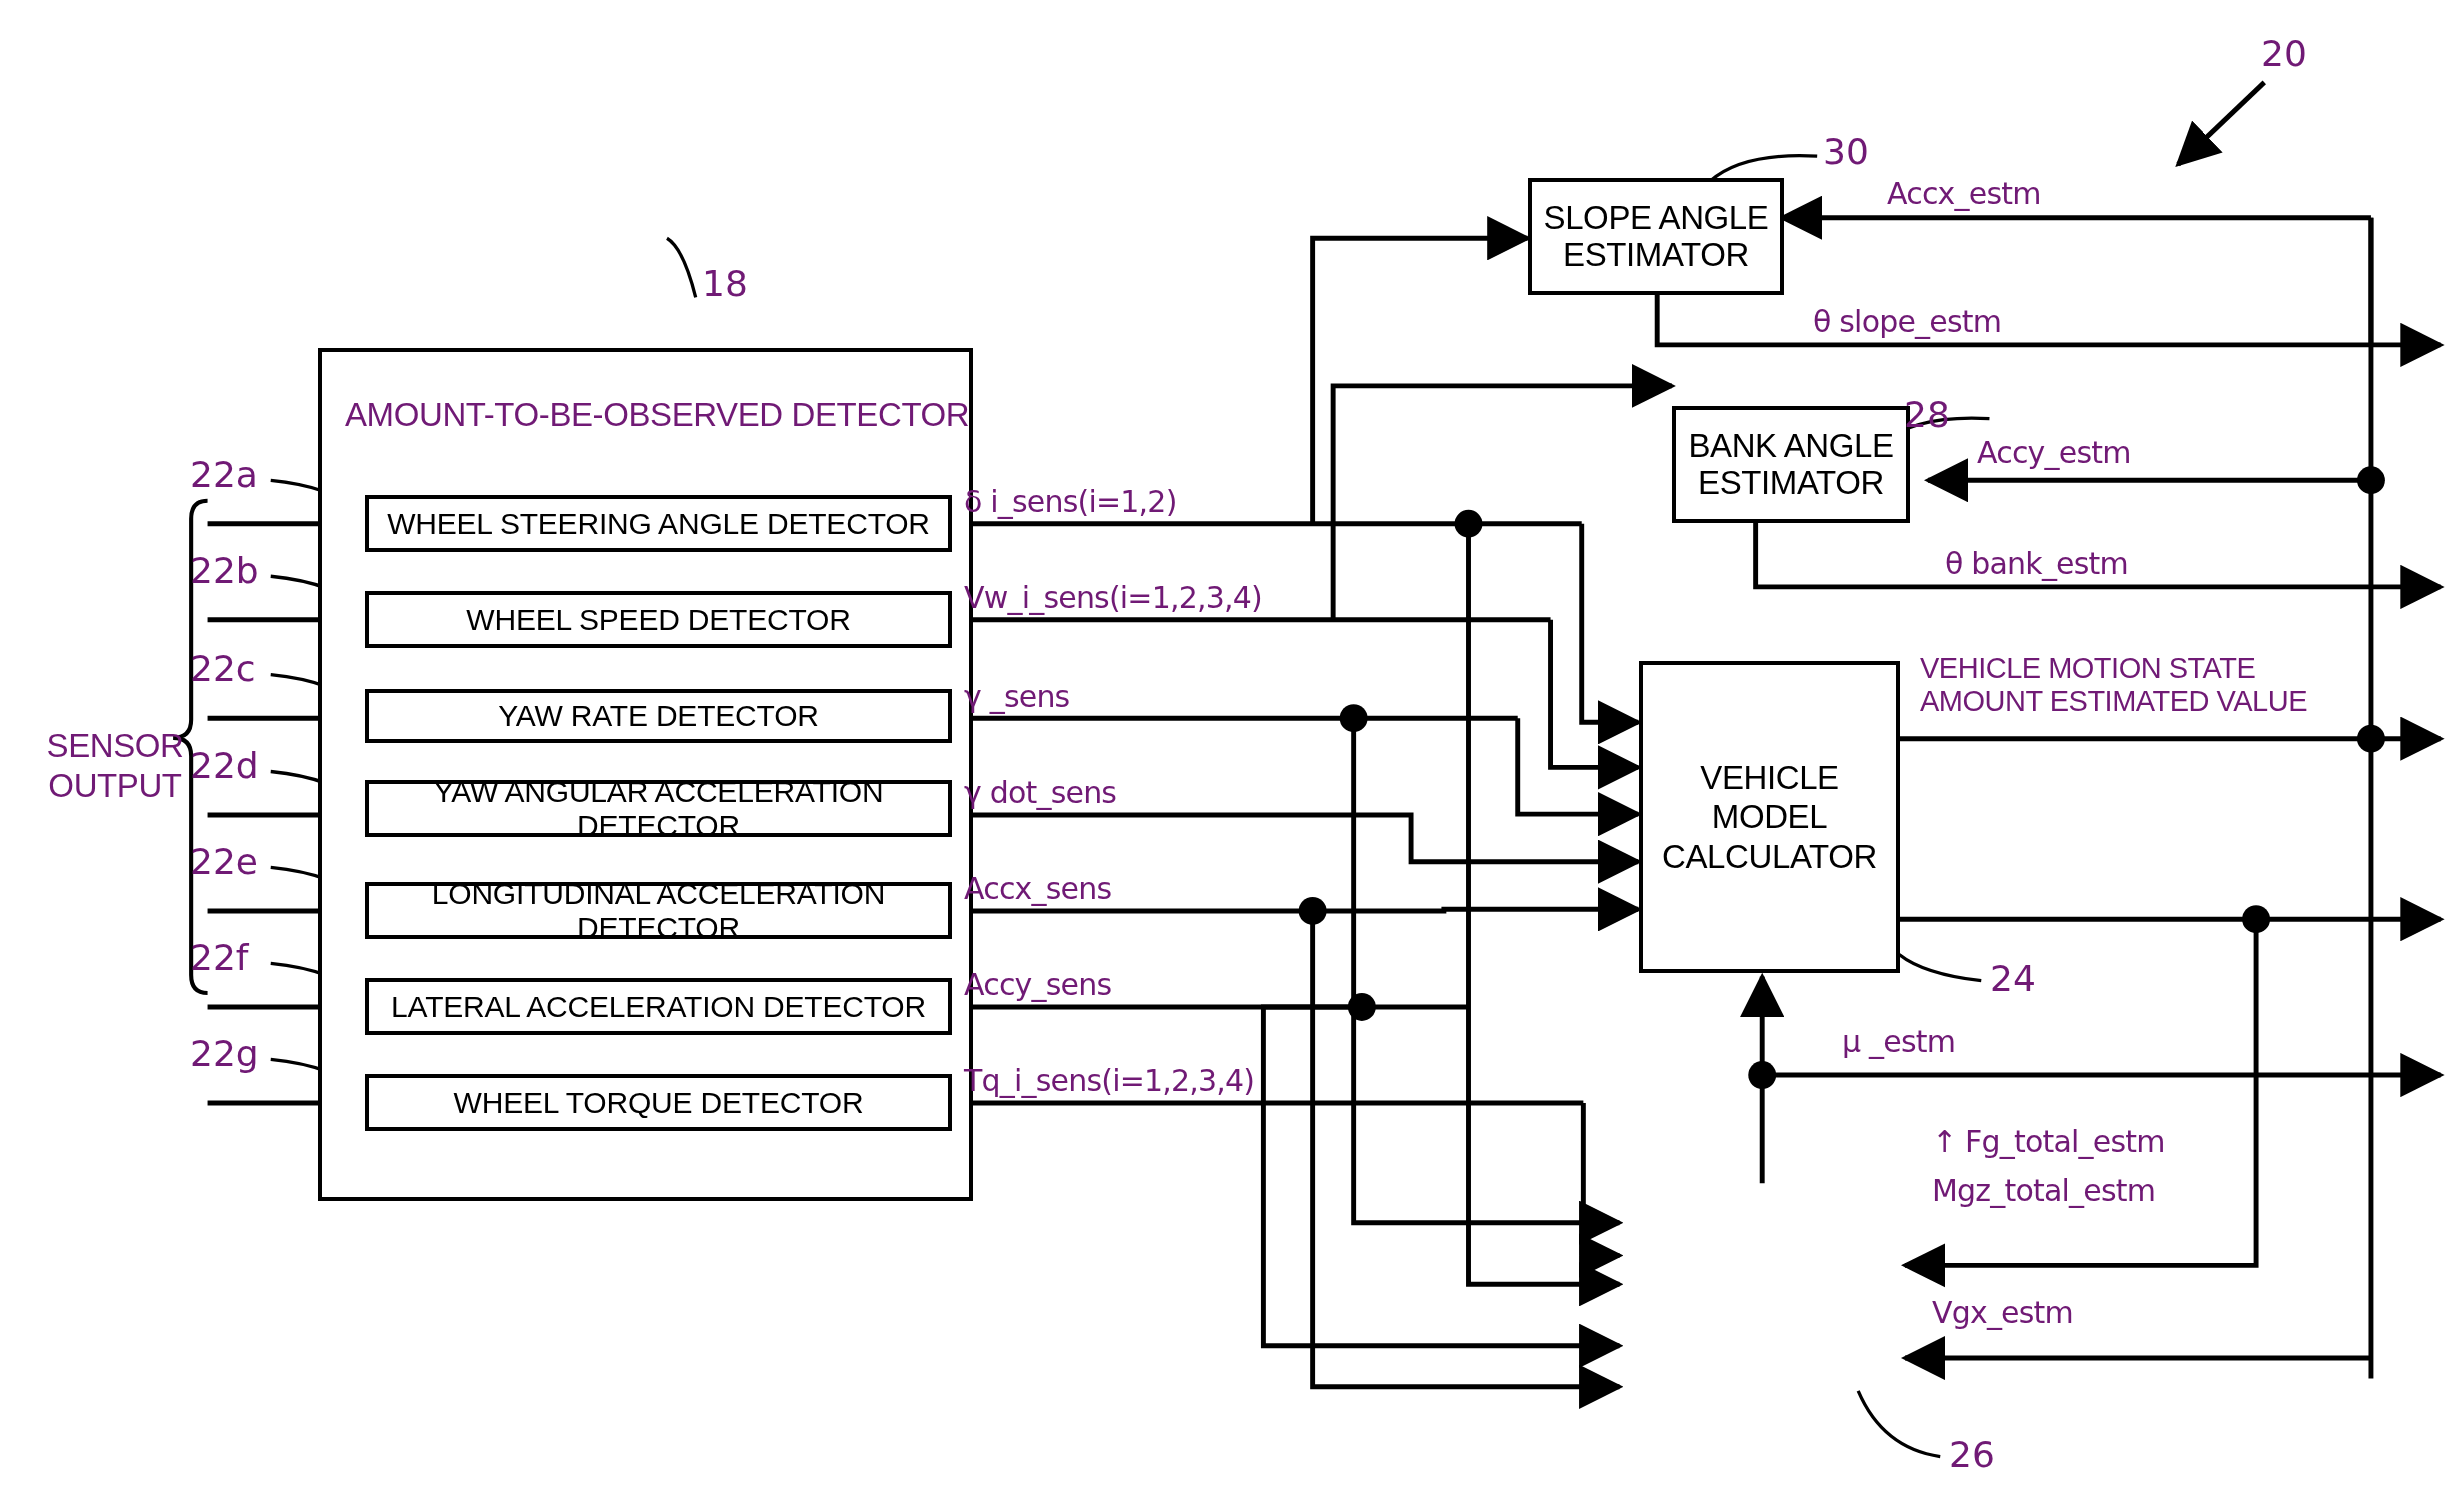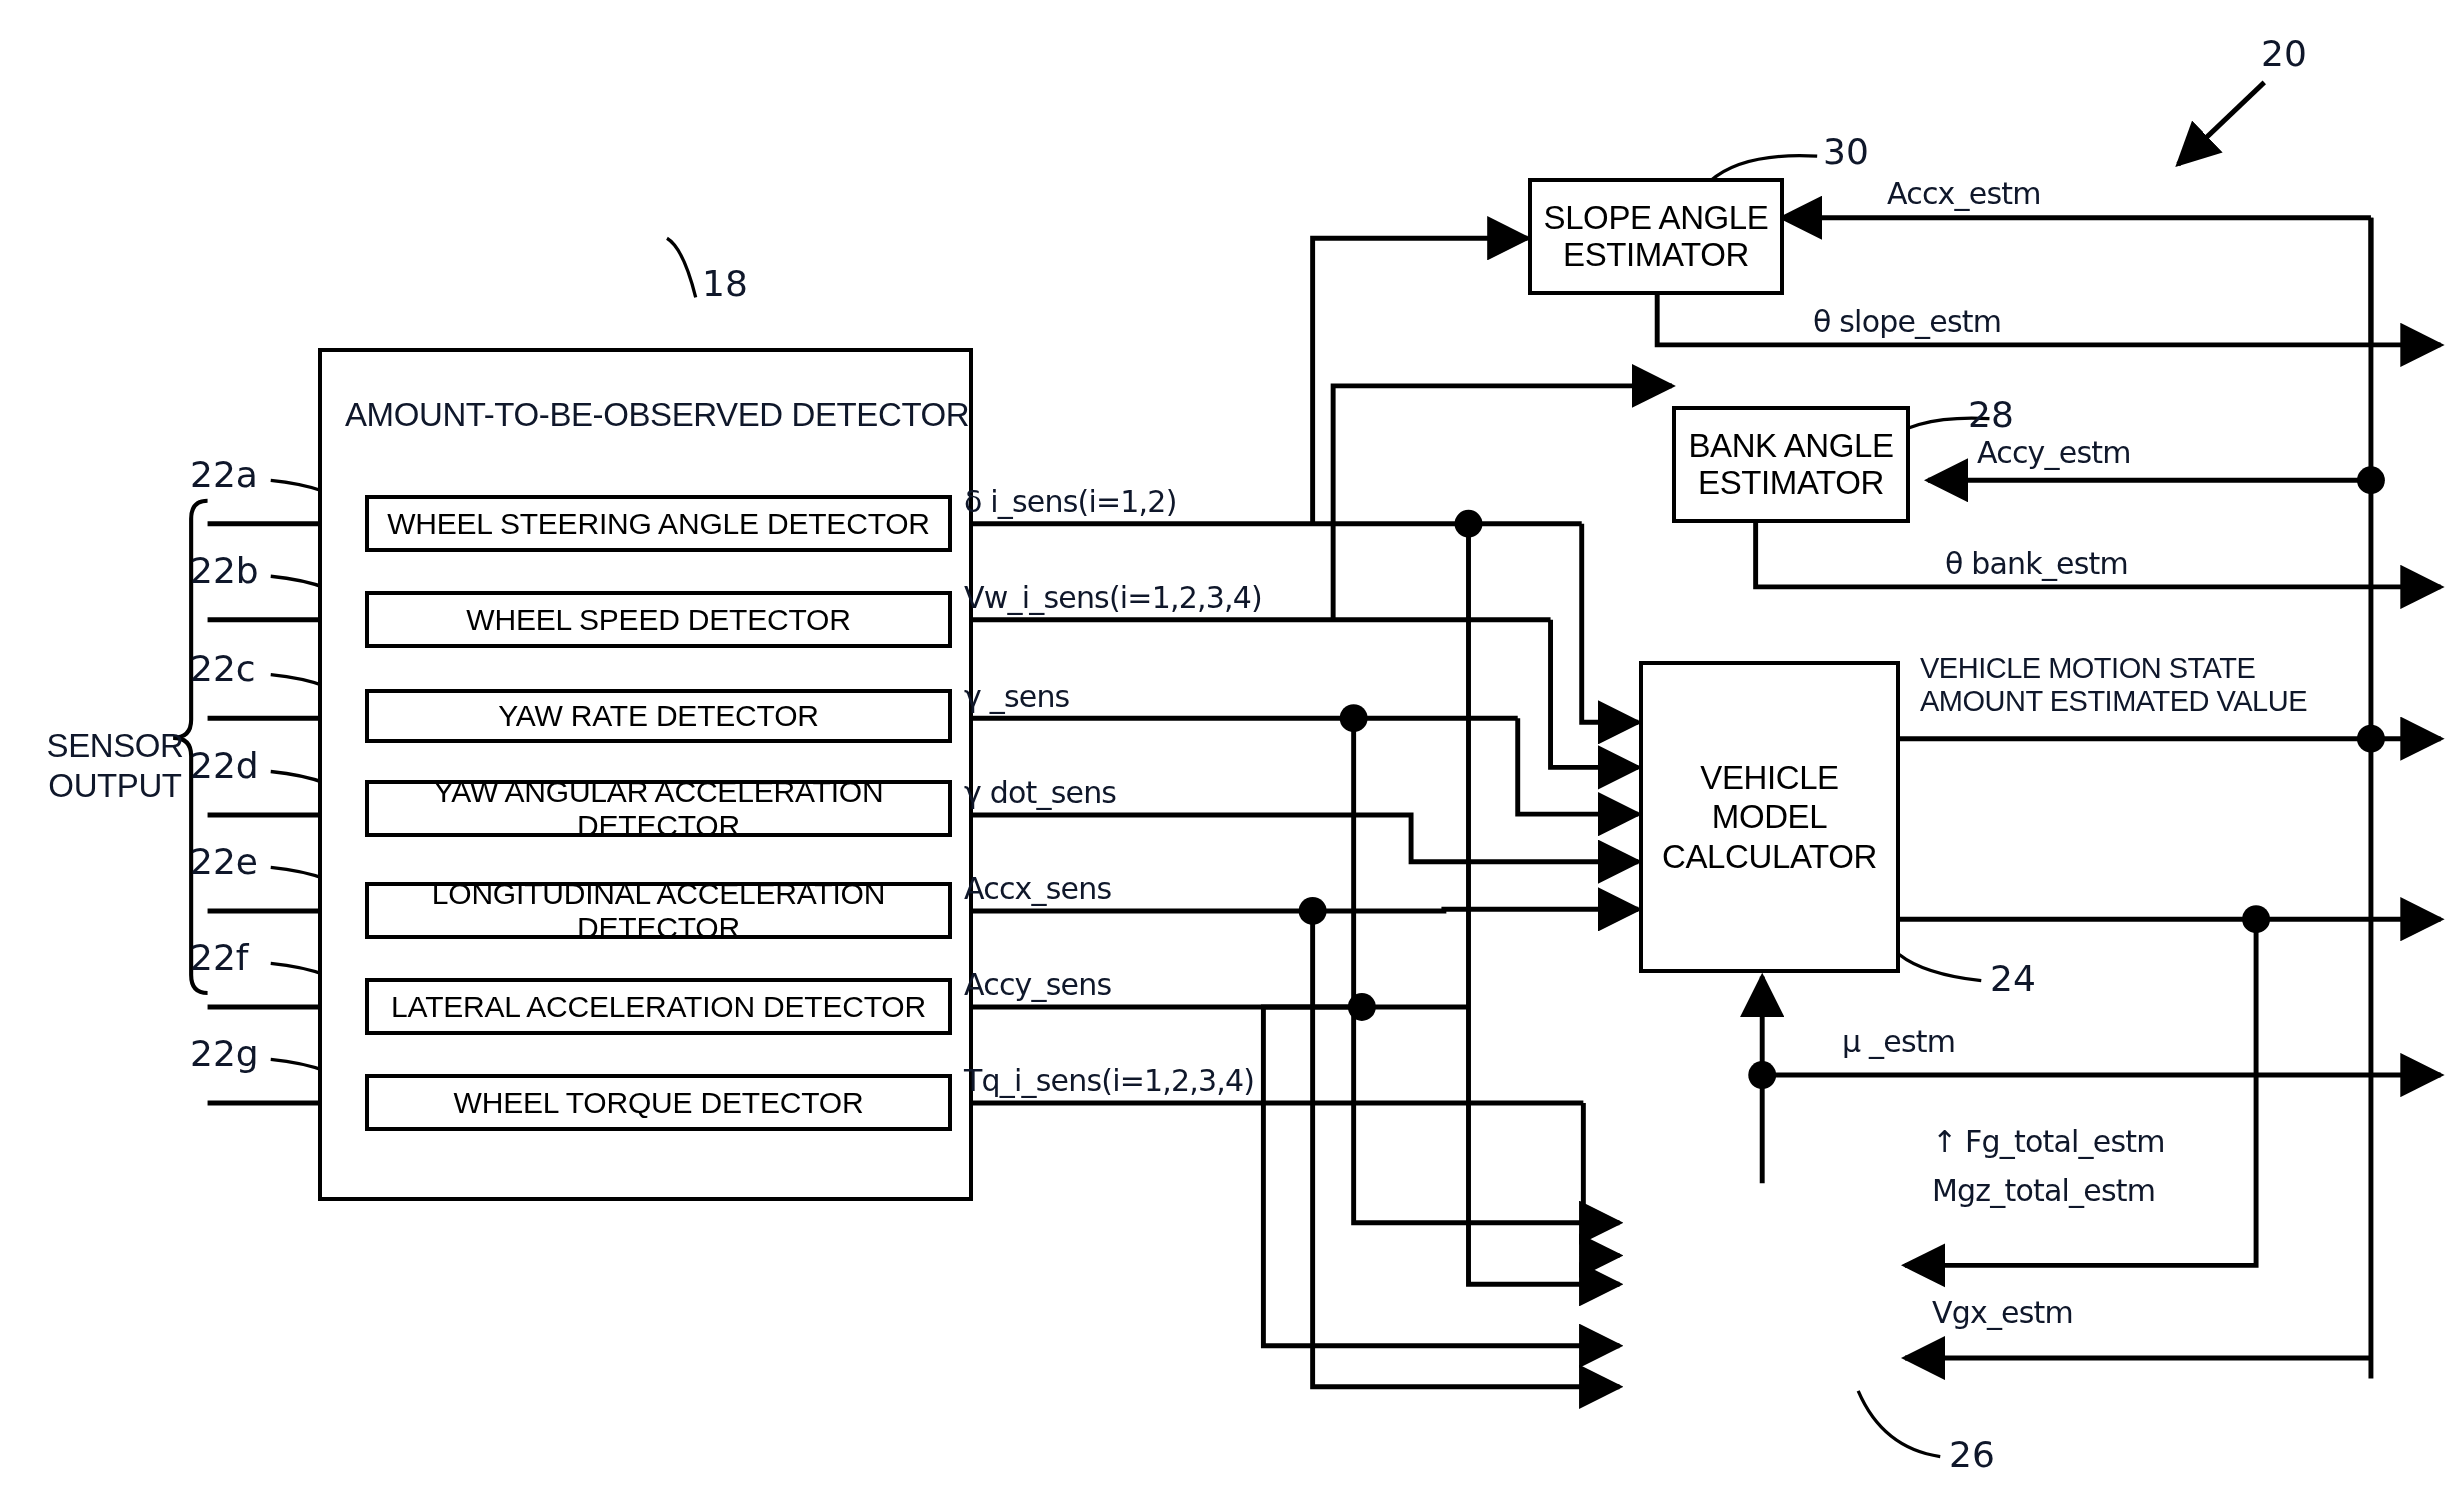--- a/index.html
+++ b/index.html
@@ -3,21 +3,21 @@
 <meta charset="utf-8">
 <style>
   html,body{margin:0;padding:0;background:#fff;}
   body{width:2462px;height:1511px;overflow:hidden;
        font-family:"Liberation Sans", sans-serif;}
   #stage{position:relative;width:2462px;height:1511px;background:#fff;}
   svg#wires{position:absolute;left:0;top:0;width:2462px;height:1511px;}
   .blk{position:absolute;border:4.1px solid #000;background:#fff;
        display:flex;align-items:center;justify-content:center;
        text-align:center;color:#000;box-sizing:border-box;}
-  .lbl{position:absolute;color:#0f172a;white-space:pre;}
+  .lbl{position:absolute;color:#701a75;white-space:pre;}
   .big{font-size:33px;letter-spacing:-0.4px;}
   .det{font-size:30px;letter-spacing:-0.2px;}
   .sig{font-size:30px;font-family:"DejaVu Sans", sans-serif;letter-spacing:-0.8px;}
   .ref{font-size:36px;font-family:"DejaVu Sans", sans-serif;}
   .outlbl{font-size:29px;letter-spacing:-0.5px;line-height:1.15;text-align:left;}
 </style>
 </head>
 <body>
 
 <div id="stage">
@@ -177,21 +177,21 @@
 CALCULATOR</span>
   </div>
 
 
   <div class="lbl big" style="left:39px;top:726px;width:152px;text-align:center;white-space:pre-line;line-height:1.2;">SENSOR
 OUTPUT</div>
 
   <div class="lbl ref" style="left:2261px;top:33px;">20</div>
   <div class="lbl ref" style="left:702px;top:263px;">18</div>
   <div class="lbl ref" style="left:1823px;top:131px;">30</div>
-  <div class="lbl ref" style="left:1968px;top:394px;text-align:center;">28</div>
+  <div class="lbl ref" style="left:1904px;top:394px;text-align:center;">28</div>
   <div class="lbl ref" style="left:1990px;top:958px;">24</div>
   <div class="lbl ref" style="left:1949px;top:1434px;">26</div>
 
   <div class="lbl ref" style="left:190px;top:454px;">22a</div>
   <div class="lbl ref" style="left:190px;top:550px;">22b</div>
   <div class="lbl ref" style="left:190px;top:648px;">22c</div>
   <div class="lbl ref" style="left:190px;top:745px;">22d</div>
   <div class="lbl ref" style="left:190px;top:841px;">22e</div>
   <div class="lbl ref" style="left:190px;top:937px;">22f</div>
   <div class="lbl ref" style="left:190px;top:1033px;">22g</div>

